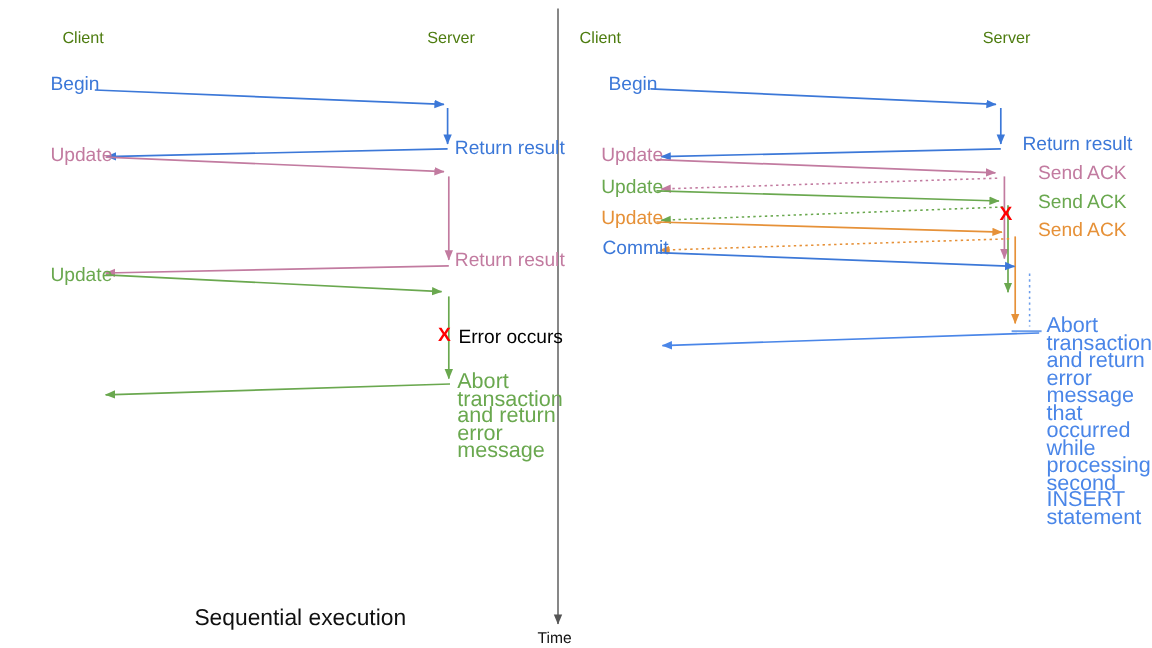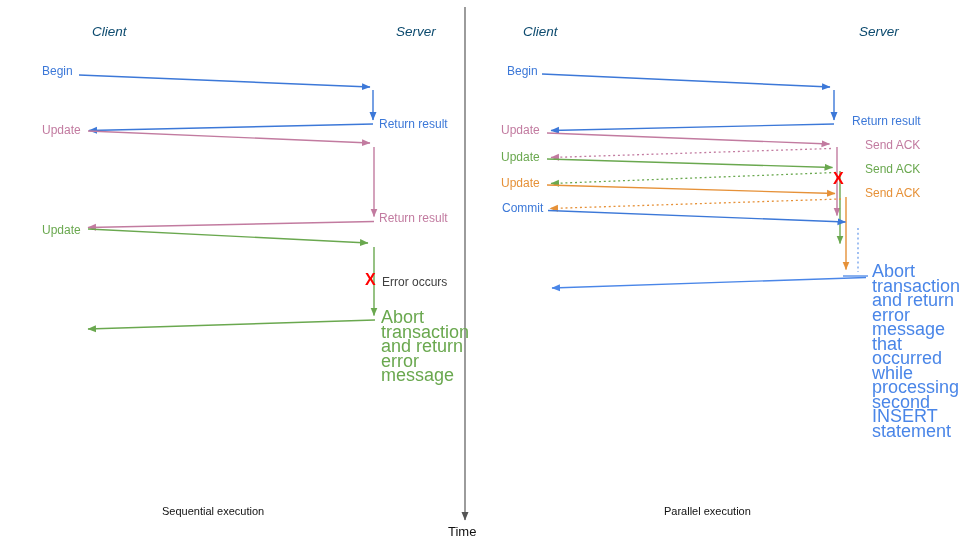--- a/index.html
+++ b/index.html
@@ -1,28 +1,28 @@
 <!DOCTYPE html>
 <html><head>
 <meta charset="utf-8">
 <style>
   html,body{margin:0;padding:0;background:#ffffff;width:960px;height:540px;overflow:hidden;}
   .canvas{position:relative;width:960px;height:540px;font-family:"Liberation Sans",sans-serif;}
   svg.lines{position:absolute;left:0;top:0;width:960px;height:540px;}
-  .lbl{position:absolute;white-space:nowrap;font-size:12px;line-height:14px;}
-  .hdr{position:absolute;white-space:nowrap;font-size:13.5px;font-style:italic;color:#0c4a6e;margin-left:40px;}
-  .cap{position:absolute;white-space:nowrap;font-size:11px;color:#111111;}
+  .lbl{position:absolute;white-space:nowrap;font-size:16px;line-height:14px;}
+  .hdr{position:absolute;white-space:nowrap;font-size:13.5px;color:#4d7c0f;}
+  .cap{position:absolute;white-space:nowrap;font-size:19px;color:#111111;}
   .wrap{position:absolute;white-space:pre-line;font-size:18px;line-height:14.5px;}
   .xmark{position:absolute;font-size:16px;font-weight:800;color:#ff0000;line-height:16px;}
   .c-blue{color:#3c78d8;}
   .c-lblue{color:#4a86e8;}
   .c-pink{color:#c27ba0;}
   .c-green{color:#6aa84f;}
   .c-orange{color:#e69138;}
-  .c-red{color:#404040;}
+  .c-red{color:#000000;}
   .c-time{color:#111111;font-size:13px;}
 </style>
 </head>
 <body>
 
 <div class="canvas">
 
   <svg class="lines" viewBox="0 0 960 540">
     <defs>
       <marker id="a-blue" markerWidth="9" markerHeight="8" refX="8" refY="4" orient="auto" markerUnits="userSpaceOnUse">
@@ -106,17 +106,16 @@
   <span class="wrap c-lblue" style="left:872px;top:264px;width:86px;">Abort
 transaction
 and return
 error message
 that occurred
 while
 processing
 second
 INSERT
 statement</span>
-  <span class="cap" style="left:664px;top:505px;">Parallel execution</span>
 
   <span class="lbl c-time" style="left:448px;top:525px;">Time</span>
 
 </div>
 
 </body></html>

